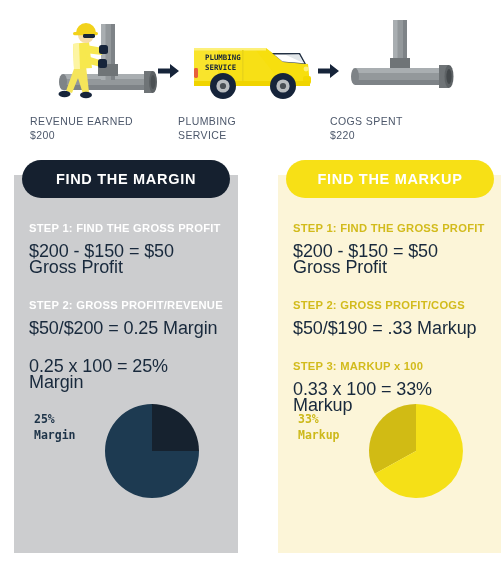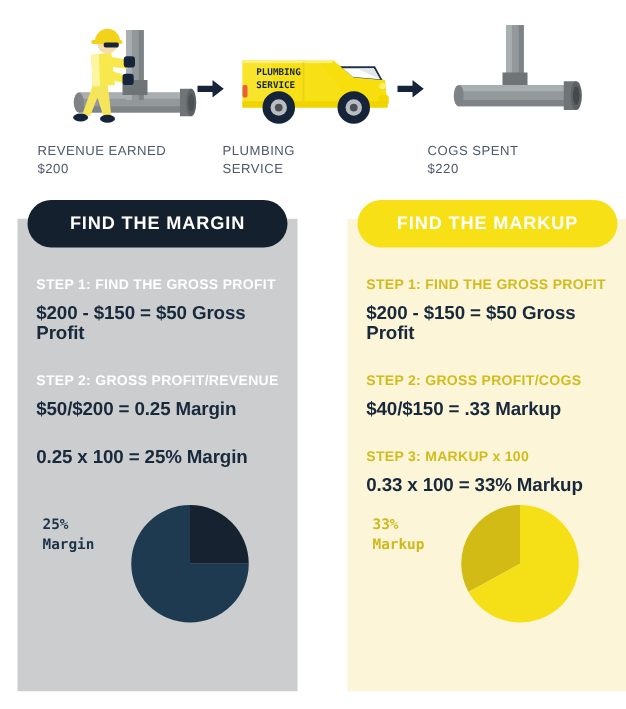--- a/index.html
+++ b/index.html
@@ -40,21 +40,21 @@
     font-weight: 400;
   }
   .flow-arrow {
     position: absolute;
     top: 63px;
     color: #16243a;
   }
 
   #item-revenue { left: 30px;  top: 18px; width: 150px; }
   #item-service { left: 178px; top: 18px; width: 148px; }
-  #item-cogs    { left: 342px; top: 18px; width: 150px; }
+  #item-cogs    { left: 330px; top: 18px; width: 150px; }
   #arrow-1 { left: 158px; }
   #arrow-2 { left: 318px; }
 
   
   .panel {
     position: absolute;
     top: 175px;
     width: 224px;
     height: 378px;
   }
@@ -88,22 +88,22 @@
   }
   .step-block { margin-bottom: 15px; }
   .step-label {
     font-size: 11.2px;
     font-weight: 700;
     letter-spacing: 0.25px;
     line-height: 16px;
     margin-bottom: 7px;
   }
   .step-value {
-    font-size: 15px;
-    font-weight: 700;
+    font-size: 18px;
+    font-weight: 400;
     letter-spacing: -0.1px;
     line-height: 16px;
     color: #18293c;
   }
   #panel-margin .step-label { color: #ffffff; }
   #panel-markup .step-label { color: #d2bb1c; }
   #panel-margin .step-block.gap-extra { margin-top: 22px; }
   #panel-markup .step-block.gap-extra { margin-top: 22px; }
 
   
@@ -304,21 +304,21 @@
 
   <div class="panel-body">
 
     <div class="step-block">
       <div class="step-label">STEP 1: FIND THE GROSS PROFIT</div>
       <div class="step-value">$200 - $150 = $50 Gross Profit</div>
     </div>
 
     <div class="step-block gap-extra">
       <div class="step-label">STEP 2: GROSS PROFIT/COGS</div>
-      <div class="step-value">$40/$150 = .33 Markup</div>
+      <div class="step-value">$50/$190 = .33 Markup</div>
     </div>
 
     <div class="step-block gap-extra">
       <div class="step-label">STEP 3: MARKUP x 100</div>
       <div class="step-value">0.33 x 100 = 33% Markup</div>
     </div>
   </div>
 
   <div class="pie-area">
     <div class="pie-legend" id="legend-markup">

